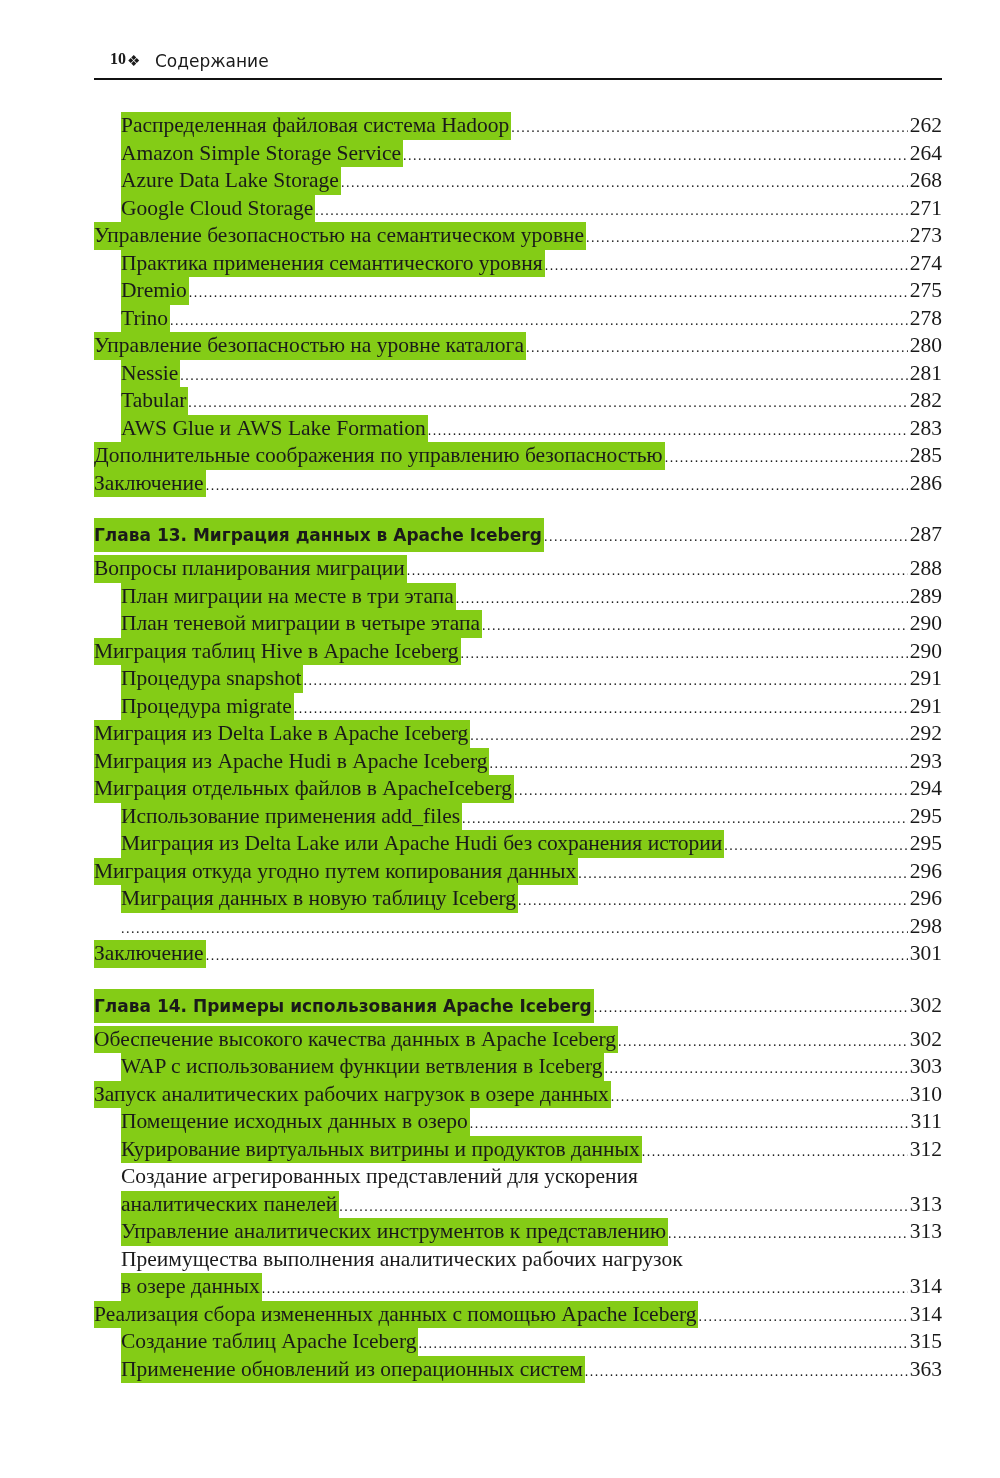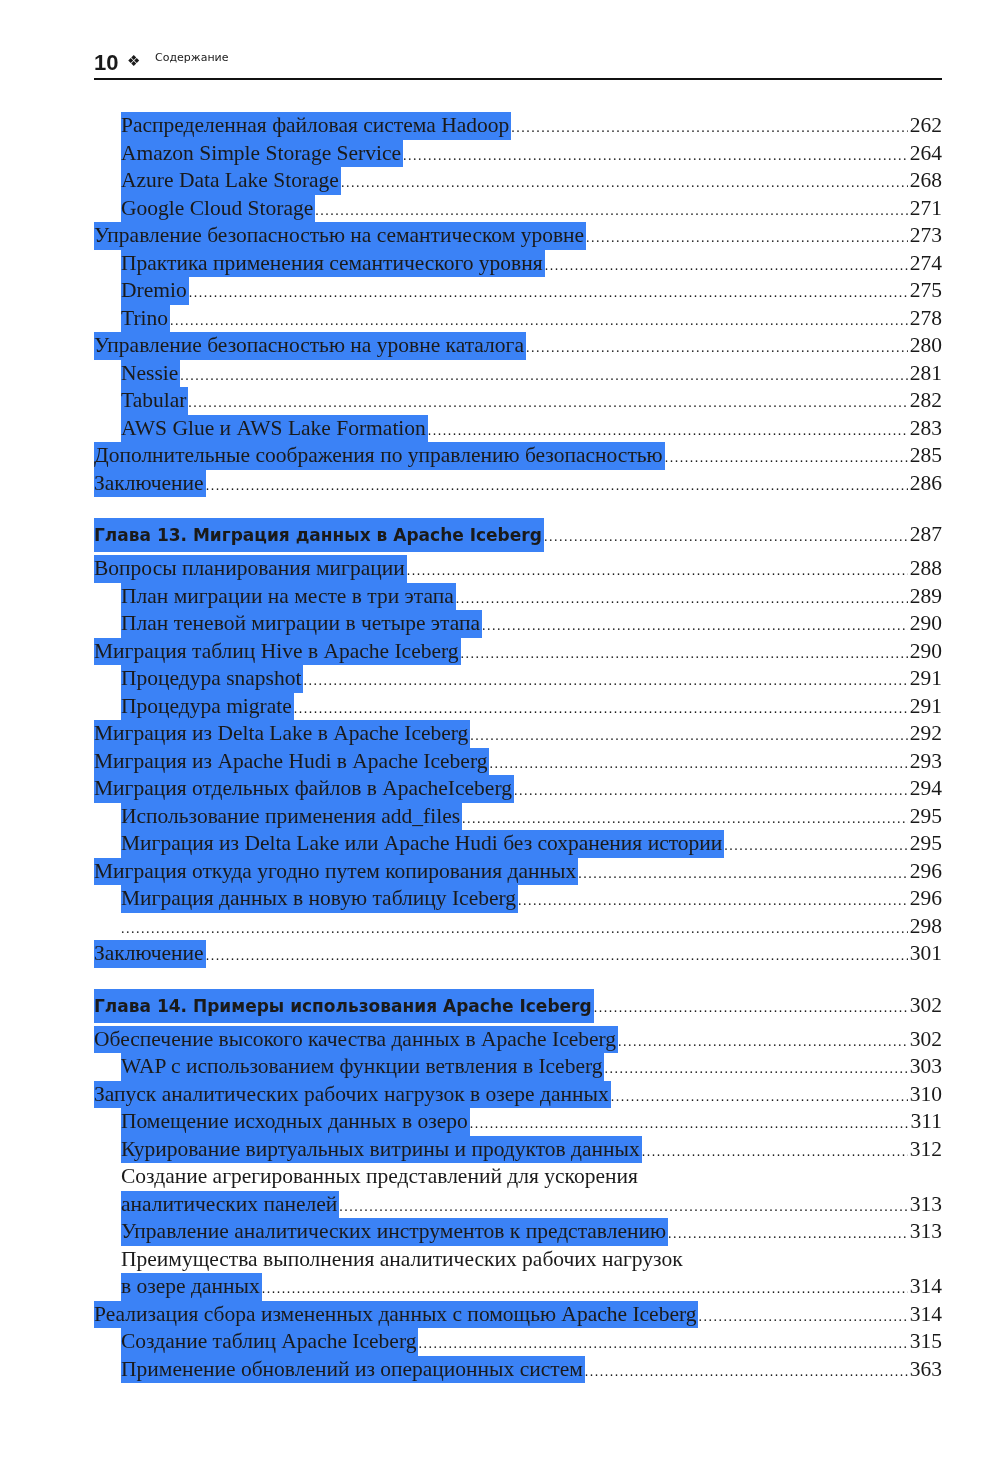--- a/index.html
+++ b/index.html
@@ -1,25 +1,25 @@
 <!DOCTYPE html>
 <html><head>
 <meta charset="utf-8">
 <style>
   html, body { margin: 0; padding: 0; background: #ffffff; }
   body { width: 1000px; height: 1478px; position: relative; overflow: hidden; color: #1a1a1a; }
   .header { position: absolute; left: 94px; top: 50px; width: 848px; height: 28px; }
-  .header .pnum { font-family: Liberation Sans, sans-serif; font-weight: bold; font-size: 22px; position: absolute; left: 0; top: 0; }
+  .header .pnum { font-family: Liberation Serif, serif; font-weight: bold; font-size: 16px; position: absolute; left: 16px; top: 0; }
   .header .orn { font-family: "DejaVu Sans", sans-serif; font-size: 15px; position: absolute; left: 33px; top: 2px; }
-  .header .title { font-family: "DejaVu Sans", sans-serif; font-size: 11px; position: absolute; left: 61px; top: 1px; }
+  .header .title { font-family: "DejaVu Sans", sans-serif; font-size: 17px; position: absolute; left: 61px; top: 1px; }
   .header-rule { position: absolute; left: 94px; top: 78px; width: 848px; height: 2px; background: #111; }
   .toc { position: absolute; left: 94px; top: 112px; width: 848px; font-family: "Liberation Serif", serif; font-size: 21.5px; }
   .row { position: relative; height: 27.5px; line-height: 27.5px; display: flex; align-items: baseline; }
   .row.indent { padding-left: 27px; }
-  .row .t { white-space: nowrap; background: #3b82f6; padding-right: 2px; }
+  .row .t { white-space: nowrap; background: #84cc16; padding-right: 2px; }
   .row .dots { flex: 1; overflow: hidden; white-space: nowrap; letter-spacing: 1.5px; font-size: 14px; }
   .row .dots::after { content: "................................................................................................................................................................................................................................................................"; }
   .row .p { white-space: nowrap; padding-left: 2px; }
   .row.chapter { height: 34px; line-height: 34px; margin-top: 20px; margin-bottom: 4px; }
   .row.chapter .t { font-family: "DejaVu Sans", sans-serif; font-weight: bold; font-size: 17px; }
   .cont { padding-left: 27px; height: 27.5px; line-height: 27.5px; white-space: nowrap; }
 </style>
 </head>
 <body>
 

